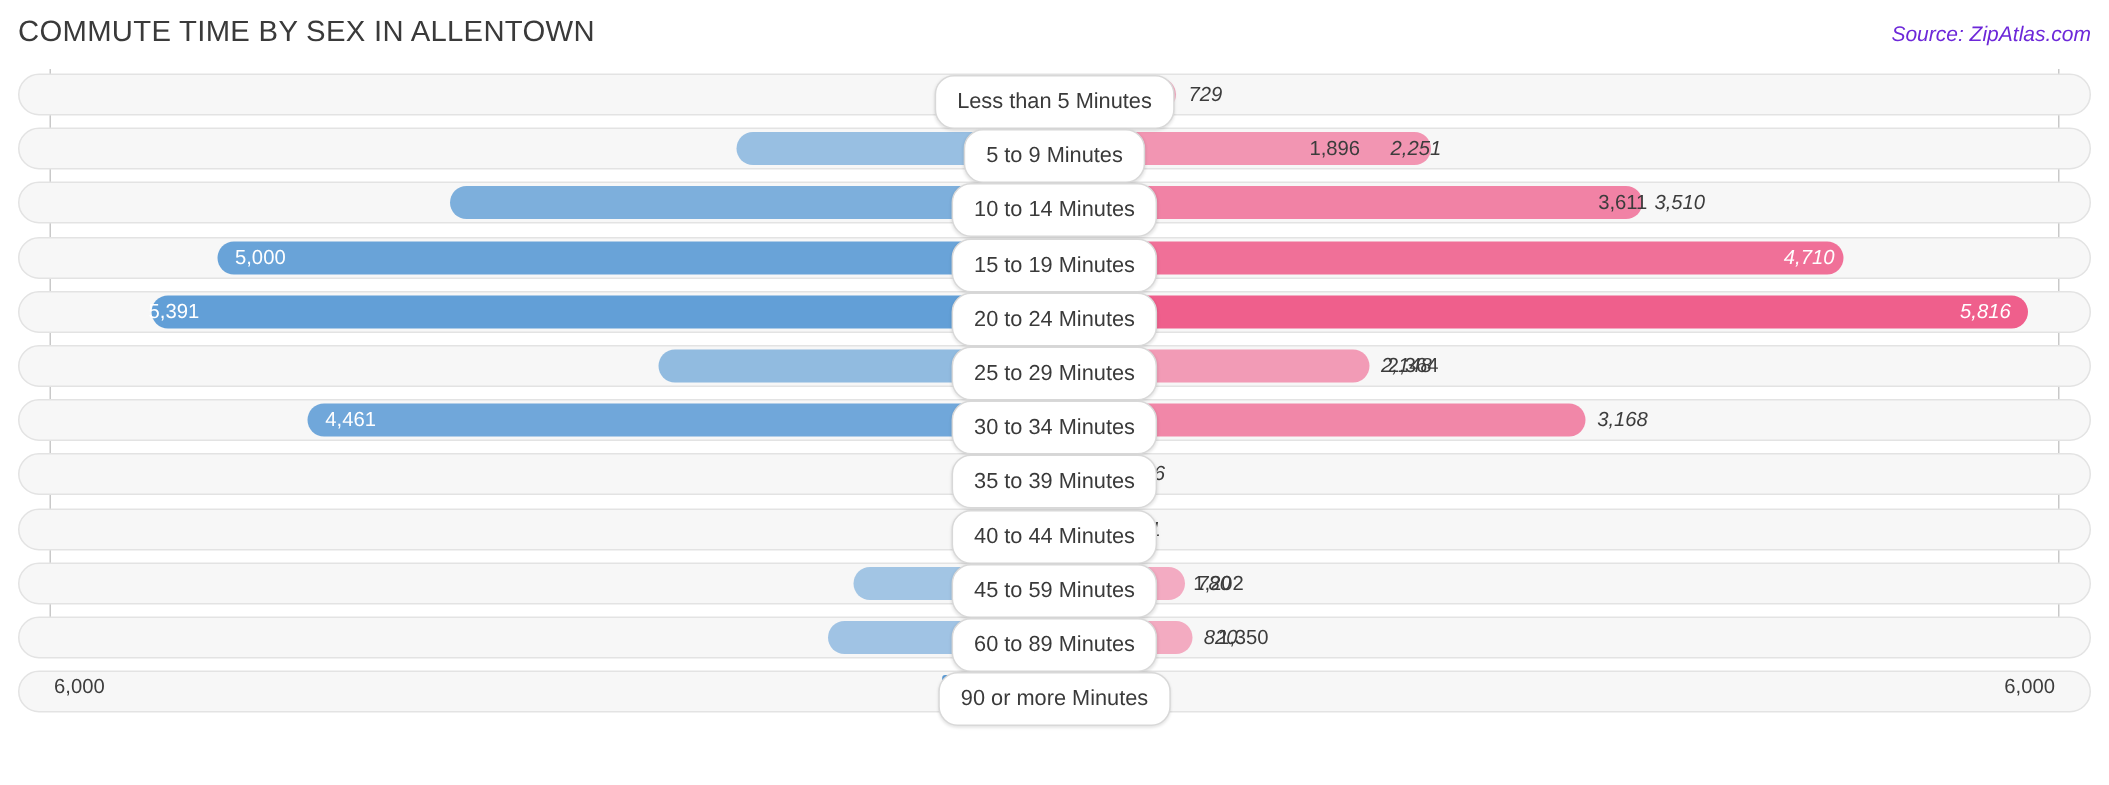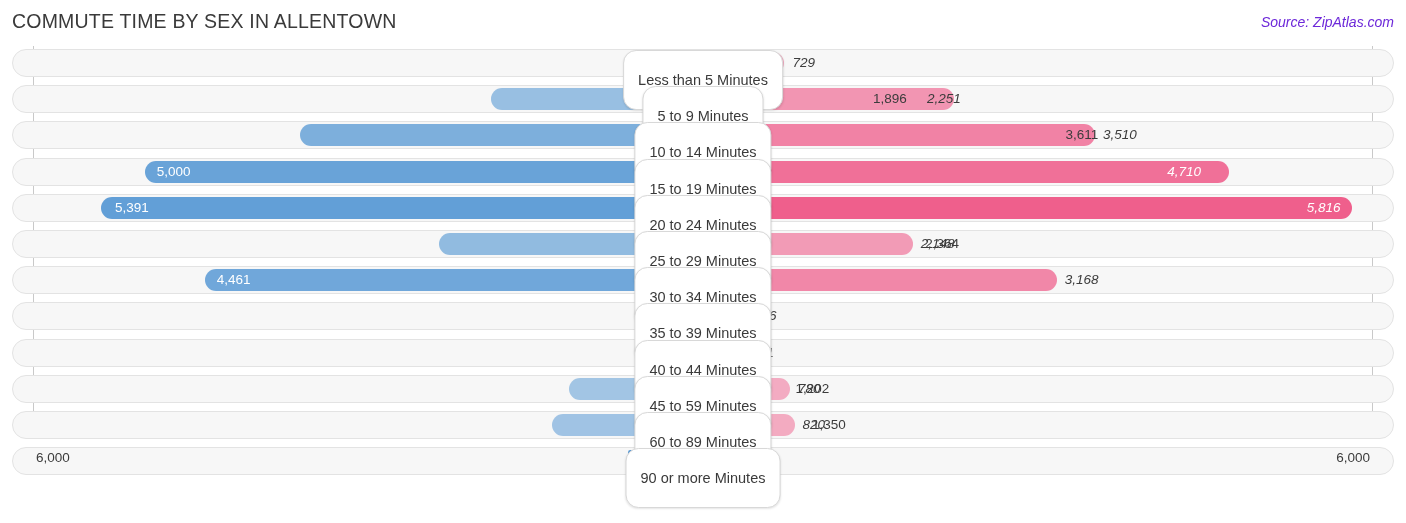--- a/index.html
+++ b/index.html
@@ -116,21 +116,21 @@
   .val.inside { color: #ffffff; }
 
   
   .pill {
     position: absolute;
     left: 50%;
     top: 4px;
     transform: translateX(-50%);
     height: 26px;
     line-height: 26px;
-    padding: 16px 14px;
+    padding: 4px 14px;
     background: #ffffff;
     border: 1px solid #d8d8d8;
     border-radius: 13px;
     font-size: 14.5px;
     color: #3a3a3a;
     white-space: nowrap;
     box-shadow: 0 1px 2px rgba(0,0,0,0.10);
     z-index: 5;
   }
 
@@ -210,28 +210,28 @@
         <div class="bar female" style="width: 391.95px; opacity: 0.77;"></div>
         <div class="val male" style="right: 307.772px;">3,611</div>
         <div class="val female" style="left: 1102.95px;">3,510</div>
         <div class="pill">10 to 14 Minutes</div>
       </div>
       <div class="row">
         <div class="track"></div>
         <div class="bar male" style="width: 558.333px; opacity: 0.919;"></div>
         <div class="bar female" style="width: 525.95px; opacity: 0.89;"></div>
         <div class="val male inside" style="left: 156.667px; text-align: right;">5,000</div>
-        <div class="val female inside" style="right: 205px; text-align: left; margin-left: 26px;">4,710</div>
+        <div class="val female inside" style="right: 183px; text-align: left; margin-left: 26px;">4,710</div>
         <div class="pill">15 to 19 Minutes</div>
       </div>
       <div class="row">
         <div class="track"></div>
         <div class="bar male" style="width: 601.995px; opacity: 0.958;"></div>
         <div class="bar female" style="width: 649.453px; opacity: 1;"></div>
-        <div class="val male inside" style="left: 115px; text-align: left;">5,391</div>
+        <div class="val male inside" style="left: 99px; text-align: left;">5,391</div>
         <div class="val female inside" style="right: 65.5467px; text-align: right;">5,816</div>
         <div class="pill">20 to 24 Minutes</div>
       </div>
       <div class="row">
         <div class="track"></div>
         <div class="bar male" style="width: 263.98px; opacity: 0.656;"></div>
         <div class="bar female" style="width: 209.71px; opacity: 0.607;"></div>
         <div class="val male" style="right: 447.02px;">2,364</div>
         <div class="val female" style="left: 920.71px;">2,148</div>
         <div class="pill">25 to 29 Minutes</div>

